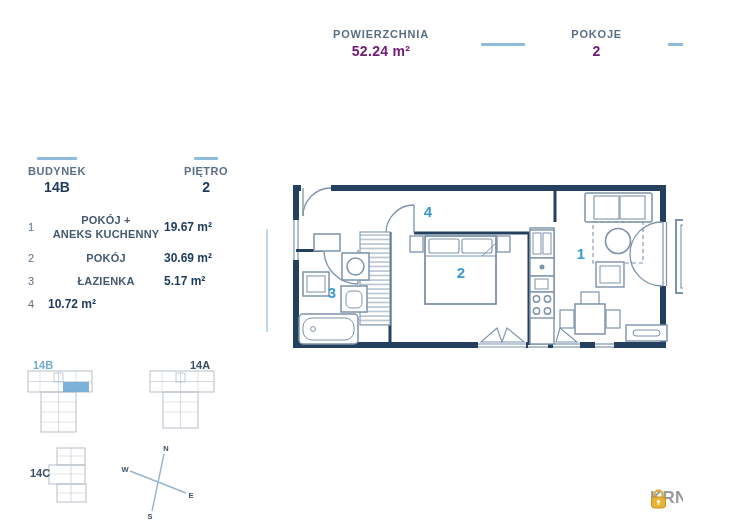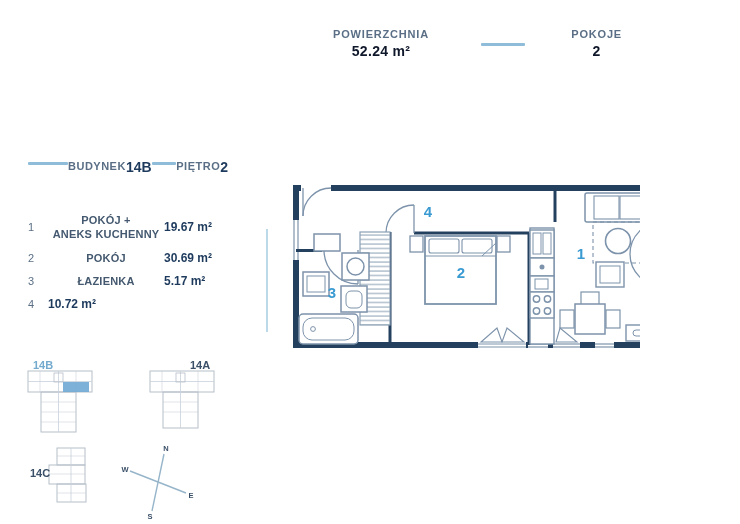--- a/index.html
+++ b/index.html
@@ -1,28 +1,28 @@
 <!DOCTYPE html>
 <html><head>
 <meta charset="utf-8">
 <style>
   html,body{margin:0;padding:0;background:#fff;}
   .page{position:relative;width:640px;height:524px;background:#ffffff;overflow:hidden;
-        font-family:"Liberation Sans","DejaVu Sans",sans-serif;}
+        font-family:"Liberation Sans","DejaVu Sans",sans-serif;padding-left:43px;}
   svg{position:absolute;left:0;top:0;}
   
   .hdr{position:absolute;left:320px;top:28px;width:392px;display:flex;justify-content:space-between;z-index:2;}
   .hdr-item{display:flex;flex-direction:column;align-items:center;}
   .hdr-item.w1{width:122px}.hdr-item.w2{width:64px}
   .hdr-label{font-size:11px;color:#5a6f85;font-weight:700;letter-spacing:.8px;}
-  .hdr-value{font-size:14px;color:#0f172a;font-weight:700;margin-top:3px;letter-spacing:.3px;}
+  .hdr-value{font-size:14px;color:#701a75;font-weight:700;margin-top:3px;letter-spacing:.3px;}
   .hdr-div{width:44px;height:3px;background:#8fbcd9;margin-top:15px;border-radius:1px;}
   
   .unit{position:absolute;left:28px;top:157px;width:200px;display:flex;justify-content:space-between;z-index:2;}
-  .unit-item{display:flex;flex-direction:row;align-items:center;}
+  .unit-item{display:flex;flex-direction:column;align-items:center;}
   .unit-bar{height:3px;background:#8fbcd9;margin-bottom:5px;border-radius:1px;}
   .unit-bar.b1{width:40px}.unit-bar.b2{width:24px}.unit-bar.b3{width:30px}
   .unit-label{font-size:11px;color:#5a6f85;font-weight:700;letter-spacing:.5px;}
   .unit-value{font-size:14px;font-weight:700;color:#1d3a5c;margin-top:2px;}
   
   .rooms{position:absolute;left:28px;top:213px;width:200px;z-index:2;}
   .room-row{display:flex;align-items:center;margin-bottom:9px;}
   .room-no{width:20px;font-size:11px;color:#5a6f85;}
   .room-name{flex:1;text-align:center;font-size:11px;color:#44596f;font-weight:700;
              white-space:pre-line;line-height:1.3;letter-spacing:.2px;}

